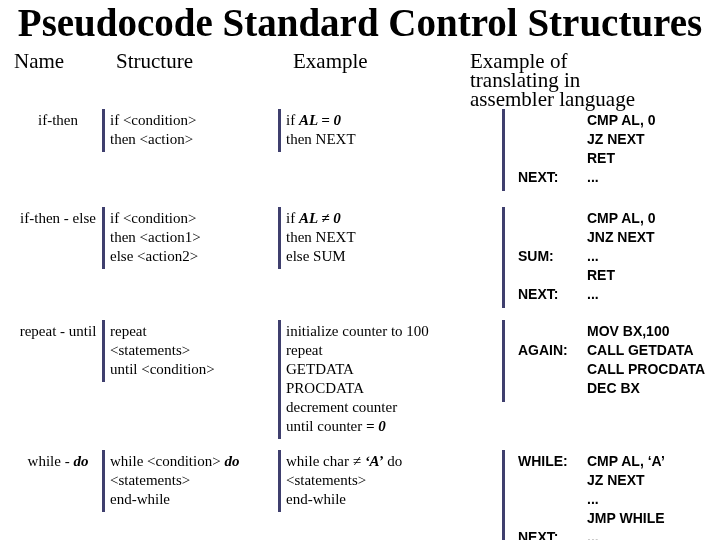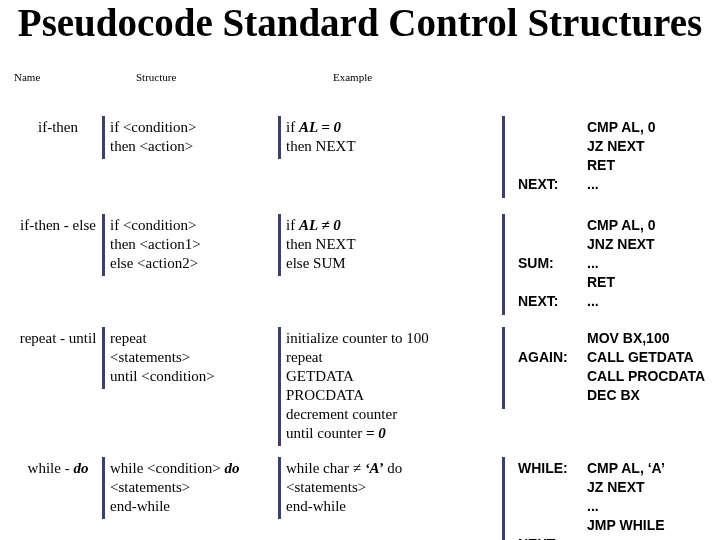--- a/index.html
+++ b/index.html
@@ -12,21 +12,21 @@
     margin-top:6px; text-align:center;
     font-size:39px; font-weight:bold; line-height:34px;
     letter-spacing:0px;
   }
   .grid {
     display:grid;
     grid-template-columns:88px 176px 184px 1fr;
     padding-left:14px;
     align-items:start;
   }
-  .header { margin-top:28px; min-height:48px; font-size:11px; line-height:19px;gap:20px; }
+  .header { margin-top:12px; min-height:48px; font-size:21px; line-height:19px; }
   .hdr-structure { padding-left:14px; }
   .hdr-example  { padding-left:15px; }
   .hdr-asm      { padding-left:8px; width:190px; }
   .row { font-size:15px; line-height:19px; }
   .r1 { min-height:98px; }
   .r2 { min-height:113px; }
   .r3 { min-height:130px; }
   .r4 { min-height:99px; }
   .name-cell { padding-top:2px; white-space:nowrap;text-align:center; }
   .box {
@@ -49,20 +49,21 @@
 <body>
 
 <div class="slide">
 
   <div class="title">Pseudocode Standard Control Structures</div>
 
   <div class="grid header">
     <div>Name</div>
     <div class="hdr-structure">Structure</div>
     <div class="hdr-example">Example</div>
+    <div class="hdr-asm">Example of translating in assembler language</div>
   </div>
 
   <div class="grid row r1">
     <div class="name-cell">if-then</div>
     <div>
       <div class="box">
         <div class="ln">if &lt;condition&gt;</div>
         <div class="ln">then &lt;action&gt;</div>
       </div>
     </div>

